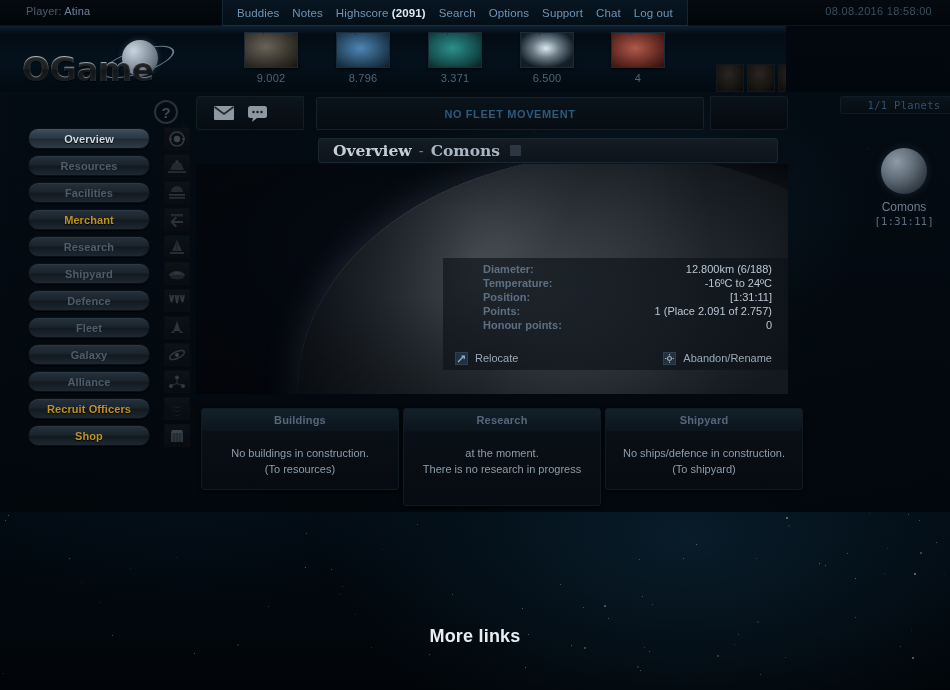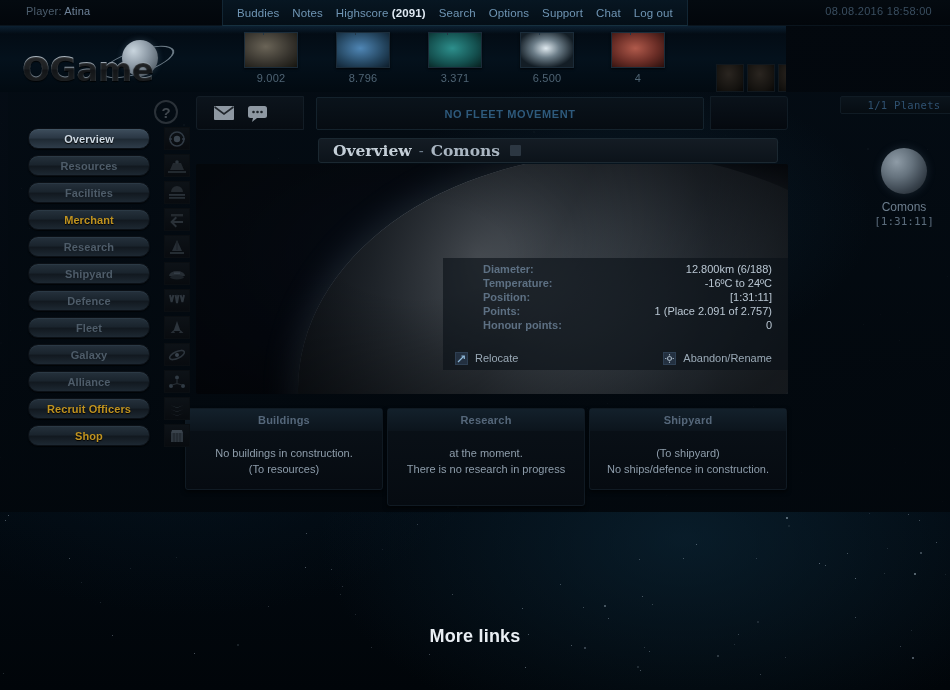--- a/index.html
+++ b/index.html
@@ -262,21 +262,21 @@
     padding: 0 16px 0 12px; align-items: center;
   }
   .pact { display: flex; align-items: center; gap: 7px; font-size: 11px; color: #9aa9b6; }
   .pact .ic {
     width: 13px; height: 13px; background: #233040; border: 1px solid #2e3f52;
     display: flex; align-items: center; justify-content: center;
   }
 
   
   #cards {
-    position: absolute; left: 185px; top: 408px; width: 602px; height: 100px; z-index: 19;
+    position: absolute; left: 201px; top: 408px; width: 602px; height: 100px; z-index: 19;
   }
   .card {
     position: absolute; top: 0; width: 198px;
     background: linear-gradient(180deg, #0a1118 0%, #060b11 100%);
     border: 1px solid #101a23; border-radius: 3px;
     box-shadow: 0 2px 4px rgba(0,0,0,.6);
   }
   .card .chead {
     height: 22px; display: flex; align-items: center; justify-content: center;
     background: linear-gradient(180deg, #13202b 0%, #0c151d 100%);
@@ -831,22 +831,22 @@
     <div class="card c2">
       <div class="chead">Research</div>
       <div class="cbody">
         <div>at the moment.</div>
         <div>There is no research in progress</div>
       </div>
     </div>
     <div class="card c3">
       <div class="chead">Shipyard</div>
       <div class="cbody">
+        <div>No ships/defence in construction.</div>
         <div>(To shipyard)</div>
-        <div>No ships/defence in construction.</div>
       </div>
     </div>
   </div>
 
   <div id="rightcol">
     <div id="planetcount">1/1 Planets</div>
     <div id="planetthumbwrap">
       <div id="planetthumb"></div>
       <div id="planetname">Comons</div>
       <div id="planetcoords">[1:31:11]</div>

